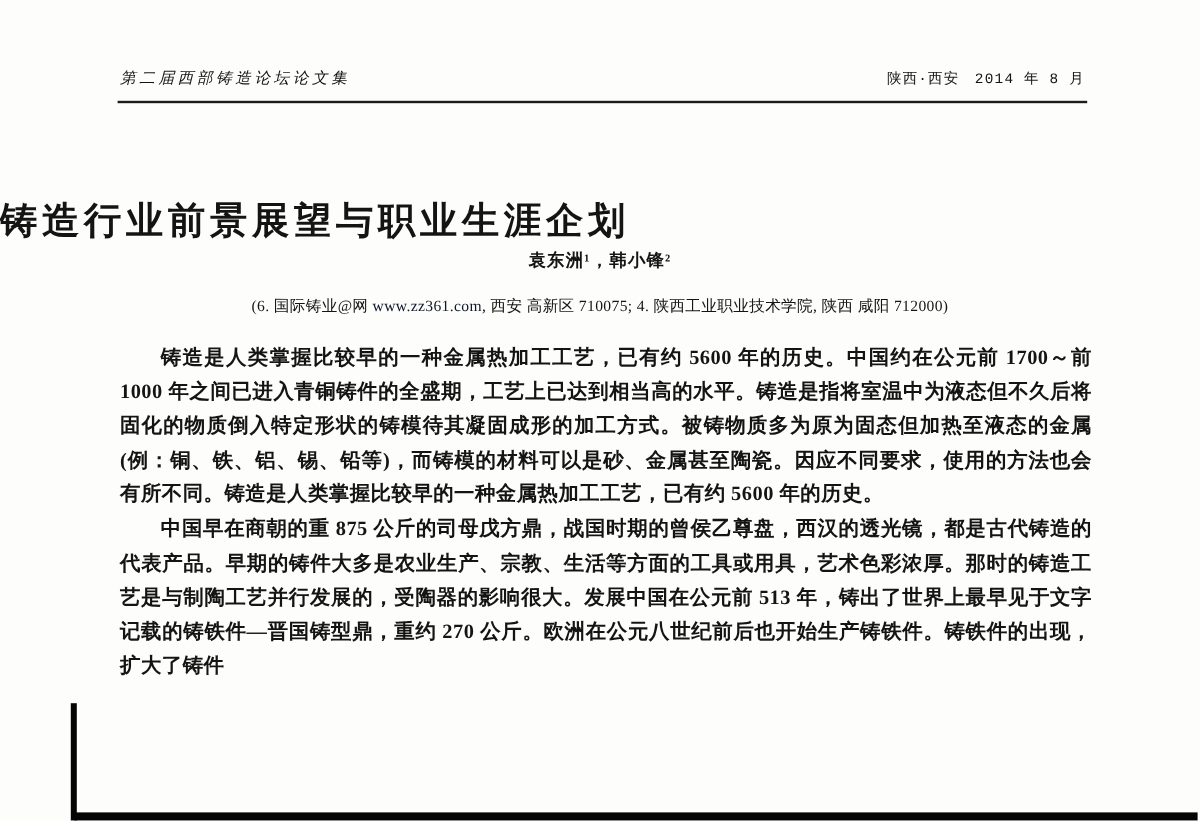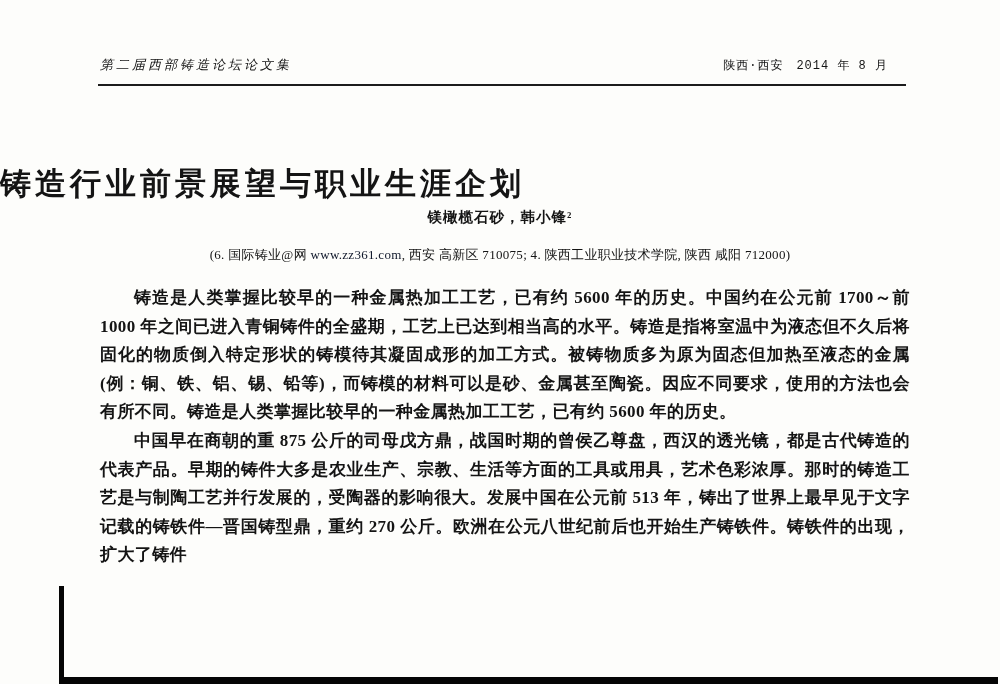--- a/index.html
+++ b/index.html
@@ -14,21 +14,21 @@
     background: #fdfdfb;
     overflow: hidden;
     font-family: "Liberation Serif", serif;
     color: #141414;
   }
   
   .header {
     position: absolute;
     top: 56px;
     left: 100px;
-    right: 112px;
+    right: 96px;
     display: flex;
     justify-content: space-between;
     align-items: baseline;
   }
   .header-left {
     font-size: 13px;
     font-style: italic;
     letter-spacing: 3px;
     font-weight: 500;
   }
@@ -119,21 +119,21 @@
 <div class="page">
 
   <div class="header">
     <span class="header-left">第二届西部铸造论坛论文集</span>
     <span class="header-right">陕西·西安　2014 年 8 月</span>
   </div>
   <div class="header-rule"></div>
 
   <h1 class="title">铸造行业前景展望与职业生涯企划</h1>
 
-  <div class="authors">镁橄榄石砂，韩小锋²</div>
+  <div class="authors">袁东洲¹，韩小锋²</div>
 
   <div class="affiliation">
     <span>(6. 国际铸业@网 </span><span class="url">www.zz361.com</span><span>, 西安 高新区 710075; 4. 陕西工业职业技术学院, 陕西 咸阳 712000)</span>
   </div>
 
   <div class="body-text">
     <p>铸造是人类掌握比较早的一种金属热加工工艺，已有约 5600 年的历史。中国约在公元前 1700～前 1000 年之间已进入青铜铸件的全盛期，工艺上已达到相当高的水平。铸造是指将室温中为液态但不久后将固化的物质倒入特定形状的铸模待其凝固成形的加工方式。被铸物质多为原为固态但加热至液态的金属(例：铜、铁、铝、锡、铅等)，而铸模的材料可以是砂、金属甚至陶瓷。因应不同要求，使用的方法也会有所不同。铸造是人类掌握比较早的一种金属热加工工艺，已有约 5600 年的历史。</p>
     <p>中国早在商朝的重 875 公斤的司母戊方鼎，战国时期的曾侯乙尊盘，西汉的透光镜，都是古代铸造的代表产品。早期的铸件大多是农业生产、宗教、生活等方面的工具或用具，艺术色彩浓厚。那时的铸造工艺是与制陶工艺并行发展的，受陶器的影响很大。发展中国在公元前 513 年，铸出了世界上最早见于文字记载的铸铁件—晋国铸型鼎，重约 270 公斤。欧洲在公元八世纪前后也开始生产铸铁件。铸铁件的出现，扩大了铸件</p>
   </div>
 

